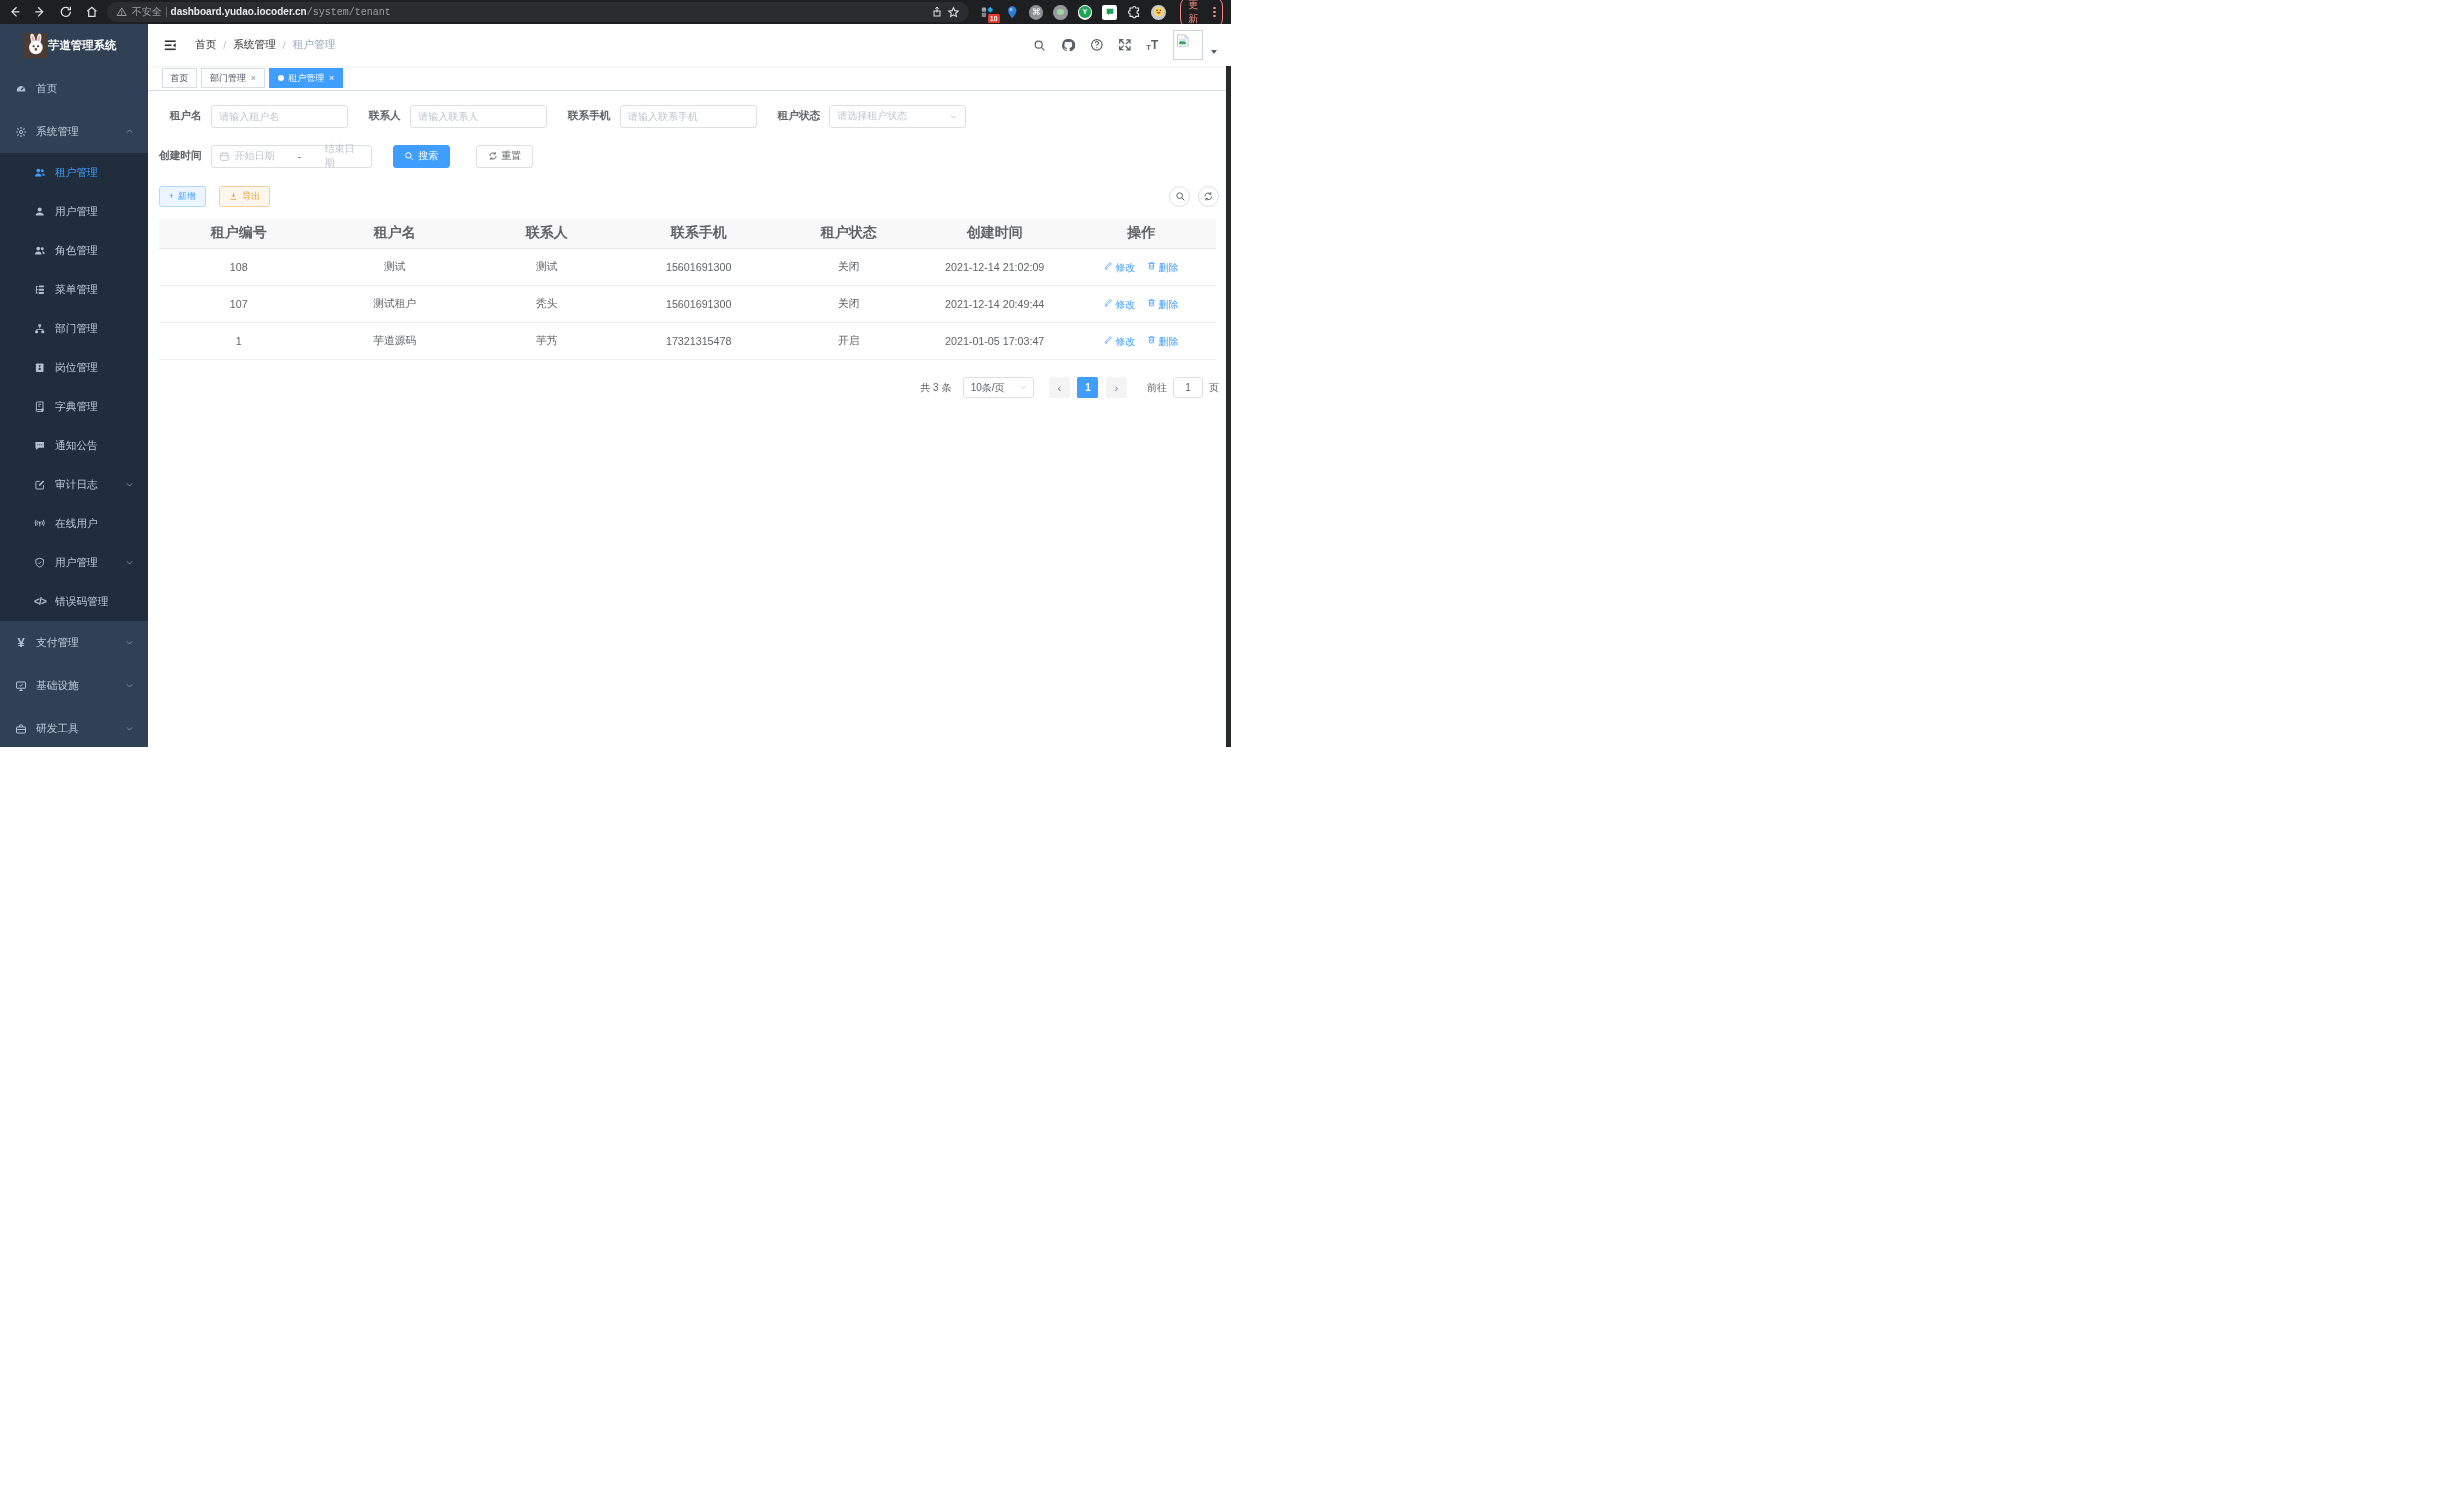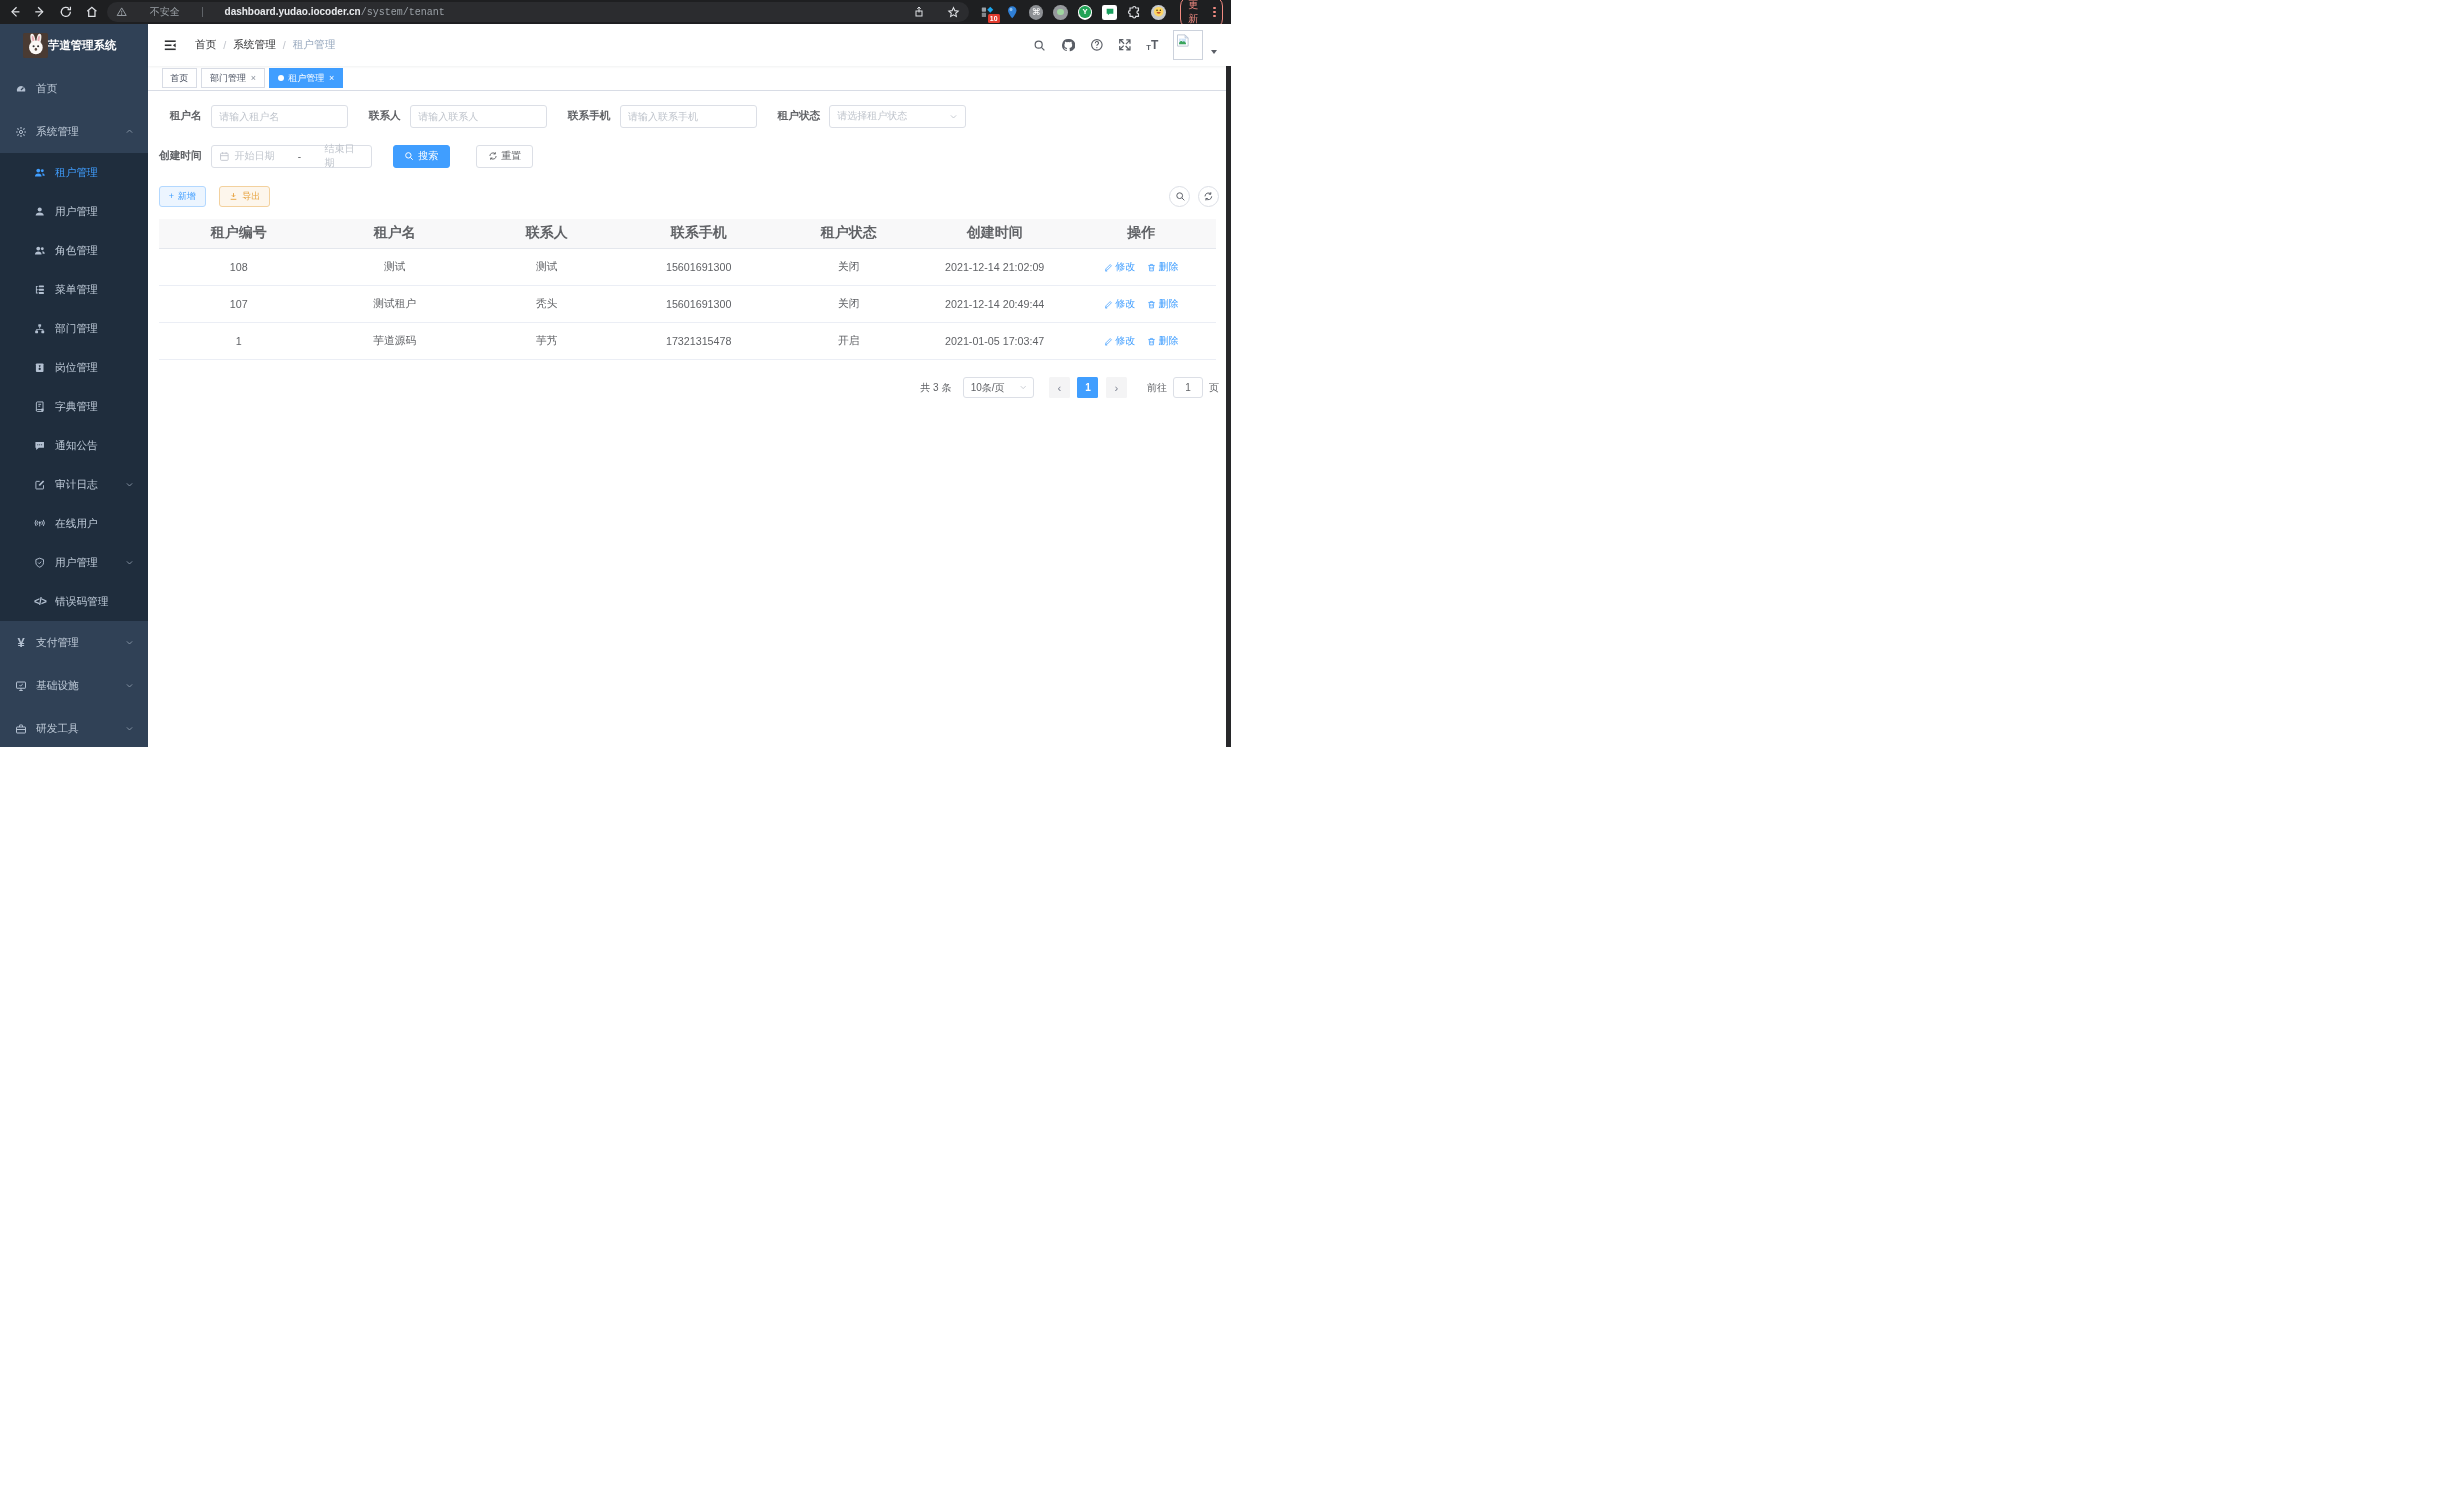--- a/index.html
+++ b/index.html
@@ -4,21 +4,21 @@
 <style>
   * { box-sizing: border-box; margin:0; padding:0; }
   html,body { width:1231px; height:747px; }
   body { font-family:"Liberation Sans","DejaVu Sans",sans-serif; background:#fff; overflow:hidden; position:relative; }
   svg { display:block; }
 
   
   .browser-bar { height:24px; background:#1e1f21; display:flex; align-items:center; padding:0 7.6px; }
   .bnav { display:flex; align-items:center; gap:12px; margin-right:9px; }
   .bicon { width:13.7px; height:13.7px; color:#dfe1e5; cursor:pointer; }
-  .addr { flex:0 0 862px; height:20px; background:#2b2c2f; border-radius:10px; display:flex; align-items:center; padding:0 9px; color:#9aa0a6; font-size:10px; gap:22px; }
+  .addr { flex:0 0 862px; height:20px; background:#2b2c2f; border-radius:10px; display:flex; align-items:center; padding:0 9px; color:#9aa0a6; font-size:10px; gap:4px; }
   .addr .sep { width:0.8px; height:10.7px; background:#5f6368; }
   .addr .host { color:#e8eaed; font-weight:bold; }
   .addr .path { color:#9aa0a6;font-family:Liberation Mono, monospace; }
   .addr .grow { flex:1; }
   .exts { display:flex; align-items:center; gap:10px; margin-left:10.7px; }
   .ext { width:15px; height:15px; position:relative; cursor:pointer; }
   .badge { position:absolute; right:-5.3px; bottom:-3px; background:#e33b2e; color:#fff; font-size:6.9px; padding:0.8px 2.3px; border-radius:1.5px; font-weight:bold; }
   .circ { border-radius:50%; }
   .update-pill { display:flex; align-items:center; gap:6px; border:1.5px solid #f28b82; color:#f28b82; border-radius:10px; padding:1.5px 6.9px; font-size:10px; cursor:pointer; margin-left:4.6px; }
   .kebab { display:flex; flex-direction:column; gap:1.5px; }
@@ -82,21 +82,21 @@
   .btn.sm { height:21px; font-size:9px; padding:0 9px; }
   .btn.plain-primary { background:#ecf5ff; border-color:#b3d8ff; color:#409eff; }
   .btn.plain-warning { background:#fdf6ec; border-color:#f3d19e; color:#e6a23c; }
   .toolbar { display:flex; align-items:center; margin-top:18px; }
   .toolbar .gap { flex:1; }
   .circle-btn { width:21px; height:21px; border:0.8px solid #dcdfe6; border-radius:50%; display:flex; align-items:center; justify-content:center; color:#5a5e66; background:#fff; cursor:pointer; margin-left:7.6px; }
 
   table { border-collapse:collapse; table-layout:fixed; width:1056px; margin-top:12px; }
   th { height:30px; background:#f8f8f9; color:#606266; font-size:14px; font-weight:bold; border-bottom:0.8px solid #e4e7ed; }
   td { height:37px; text-align:center; font-size:10.7px; color:#606266; border-bottom:0.8px solid #ebeef5; }
-  .op-link { color:#409eff; font-size:10px; display:inline-flex; align-items:center; gap:2.3px; cursor:pointer; }
+  .op-link { color:#409eff; font-size:10px; display:inline-flex; align-items:flex-start; gap:2.3px; cursor:pointer; }
   .op-link + .op-link { margin-left:9px; }
 
   .pagination { display:flex; align-items:center; justify-content:flex-end; margin-top:17px; font-size:10px; color:#606266; }
   .pg-total { margin-right:11.4px; }
   .pg-select { width:71px; height:21px; border:0.8px solid #dcdfe6; border-radius:3px; display:flex; align-items:center; padding:0 5.3px 0 6.9px; margin-right:15px; cursor:pointer; }
   .pg-btn { width:21px; height:21px; background:#f4f4f5; border-radius:1.5px; display:flex; align-items:center; justify-content:center; color:#808695; font-size:11.4px; cursor:pointer; }
   .pg-page { width:21px; height:21px; background:#409eff; color:#fff; border-radius:1.5px; display:flex; align-items:center; justify-content:center; font-weight:bold; margin:0 7.6px; cursor:pointer; }
   .pg-next { margin-right:20px; }
   .pg-goto-input { width:30px; height:21px; text-align:center; margin:0 6px; }
 

